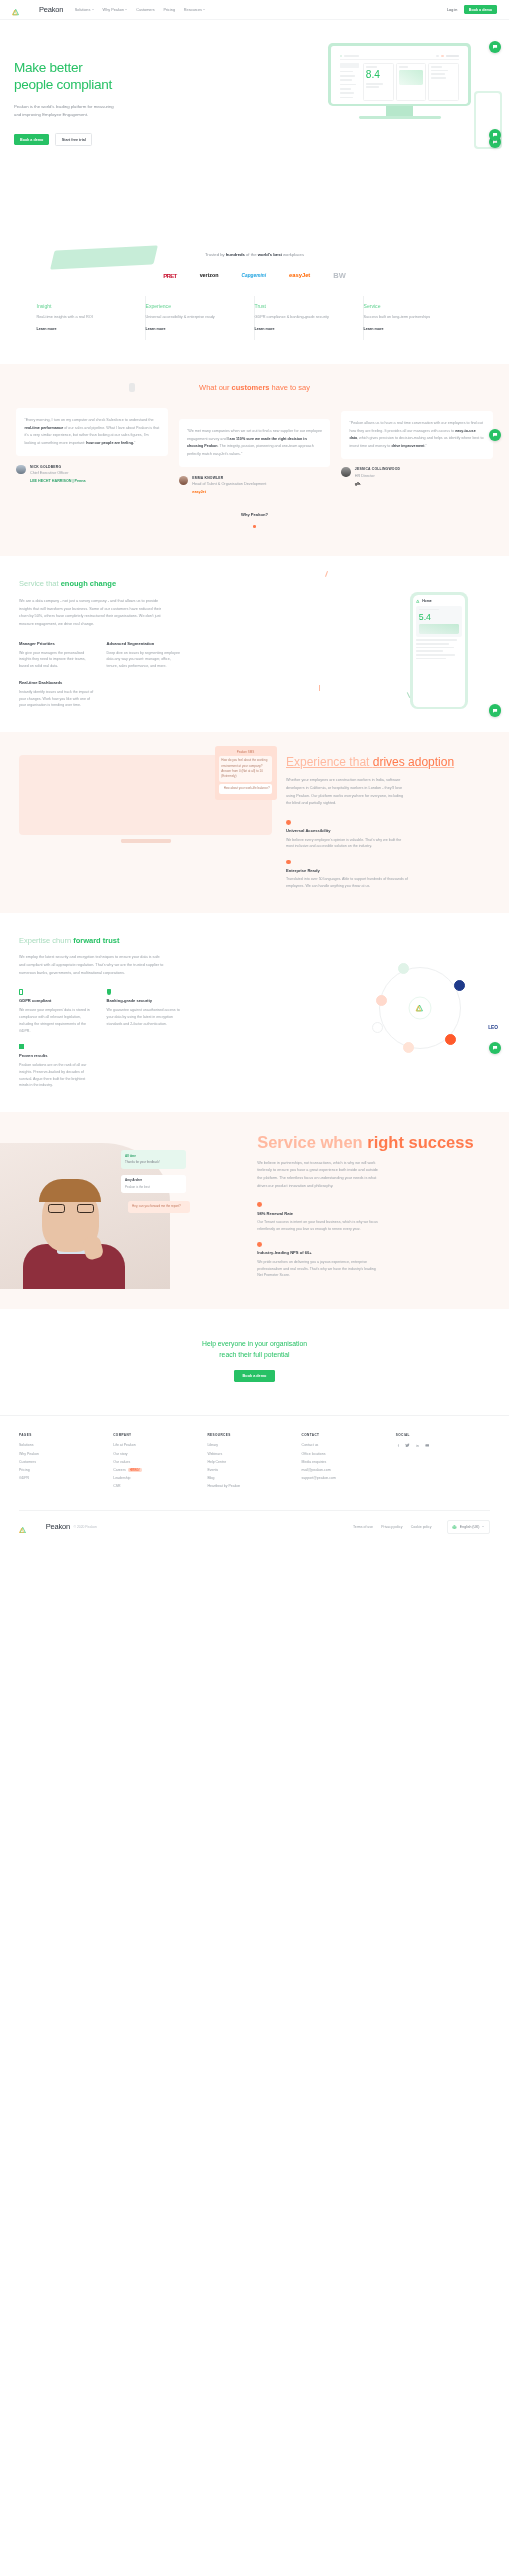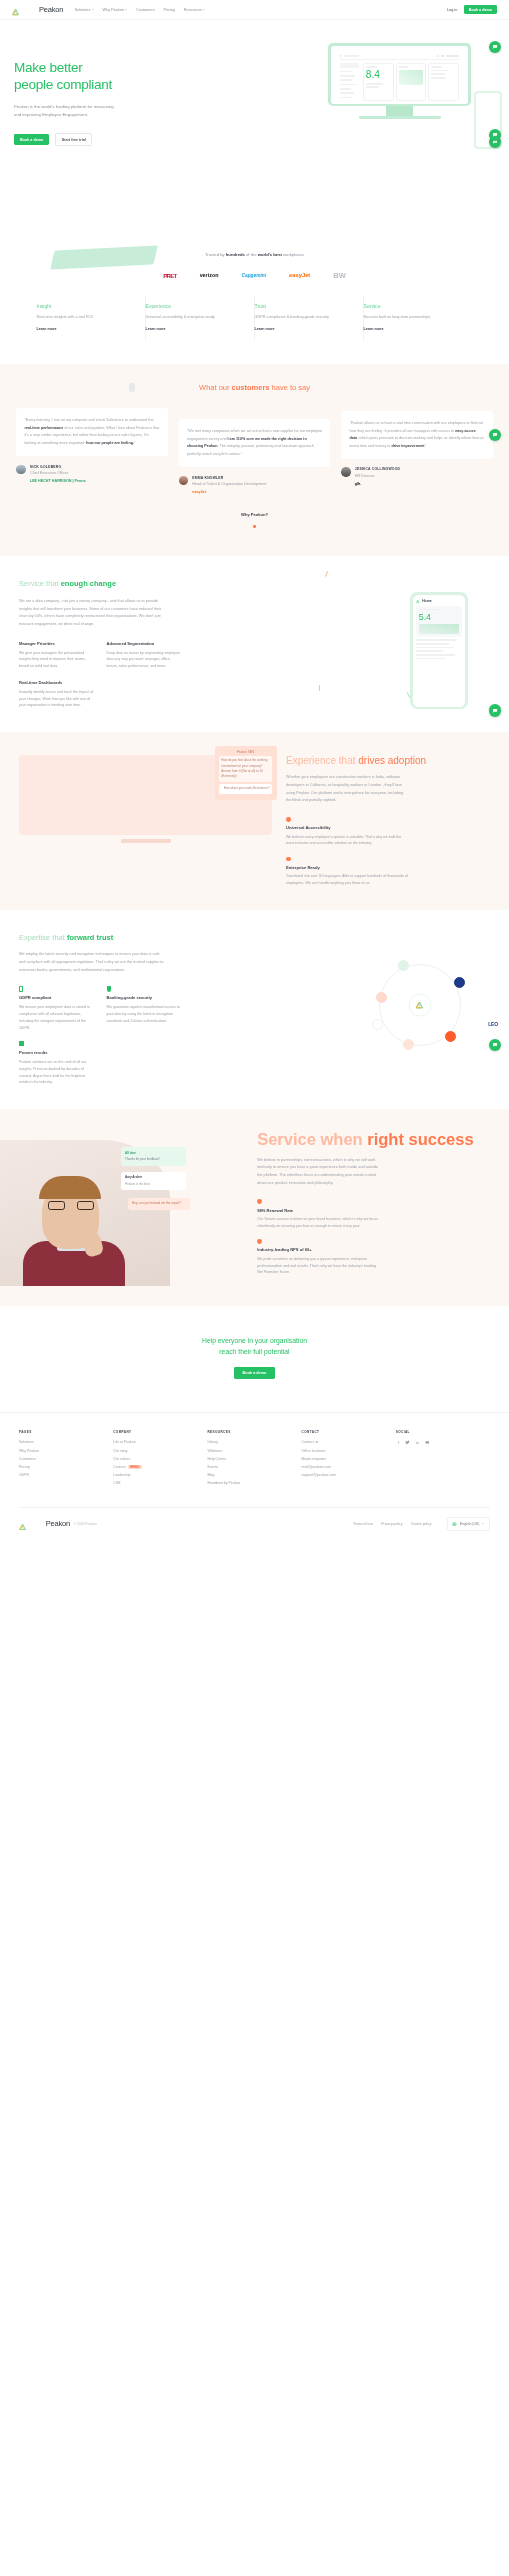--- a/index.html
+++ b/index.html
@@ -116,21 +116,21 @@
   .tick { position:absolute; background:#ffb9a0; }
 
   
   .exp { background:#fdf7f4; display:flex; padding:23px 19px; gap:13.6px; }
   .exp-left { flex:1; position:relative; }
   .exp-mon { background:#fde9e2; border-radius:4.1px; height:80px; position:relative; }
   .exp-card { position:absolute; right:-4.1px; top:-9.5px; width:62px; background:#ffe0d5; border-radius:2.7px; padding:4.1px; }
   .exp-card .cap { font-size:3px; color:#c97a5f; text-align:center; margin-bottom:2px; }
   .exp-bub { background:#fff6f2; border-radius:2px; padding:2.7px; font-size:3px; line-height:1.7; color:#b5836f; margin-bottom:2px; }
   .exp-right { width:204px; }
-  .exp-right h2 { font-size:10px; font-weight:300; }
+  .exp-right h2 { font-size:12px; font-weight:300;text-decoration:underline; }
 
   
   .exp2-circle { position:absolute; right:48px; top:54px; width:82px; height:82px; border:0.7px solid #eef0f1; border-radius:50%; }
   .chip { position:absolute; width:11px; height:11px; border-radius:50%; background:#fff; border:0.7px solid #eef0f1; display:flex; align-items:center; justify-content:center; font-size:3.4px; font-weight:bold; }
 
   
   .svc { background:#fdf7f4; display:flex; gap:12.2px; padding:20.4px 0 20.4px 0; }
   .svc-left { width:245px; position:relative; min-height:156px; }
   .portrait { position:absolute; left:0; bottom:0; width:170px; height:146px; background:linear-gradient(160deg,#f3e9e4,#e3d6cf); border-radius:0 40% 0 0; }
   .face { position:absolute; left:42px; bottom:37px; width:57px; height:65px; background:#e8c3a6; border-radius:44% 44% 40% 40%; }
@@ -454,21 +454,21 @@
     </div>
     <div class="chat" style="top:136px">
       <svg viewBox="0 0 24 24" fill="#fff">
           <path d="M4 4h16v11H9l-5 4z"></path>
         </svg>
     </div>
   </div>
 
   <div class="sec" style="min-height:156px">
     <h2 class="green-h">
-      <span>Expertise that </span><b>forward trust</b>
+      <span>Expertise churn </span><b>forward trust</b>
     </h2>
     <p class="lead">We employ the latest security and encryption techniques to ensure your data is safe and compliant with all appropriate regulation. That's why we are the trusted supplier to numerous banks, governments, and multinational corporations.</p>
     <div class="subgrid" style="width:163px">
       <div class="sub">
         <div style="width:4.1px;height:5.4px;border:0.8px solid #27c165;border-radius:0.7px;margin-bottom:3.4px"></div>
         <h4>GDPR compliant</h4>
         <p>We ensure your employees' data is stored in compliance with all relevant legislation, including the stringent requirements of the GDPR.</p>
       </div>
       <div class="sub">
         <div style="width:4.8px;height:5.4px;background:#27c165;border-radius:0.7px 0.7px 50% 50%;margin-bottom:3.4px"></div>

